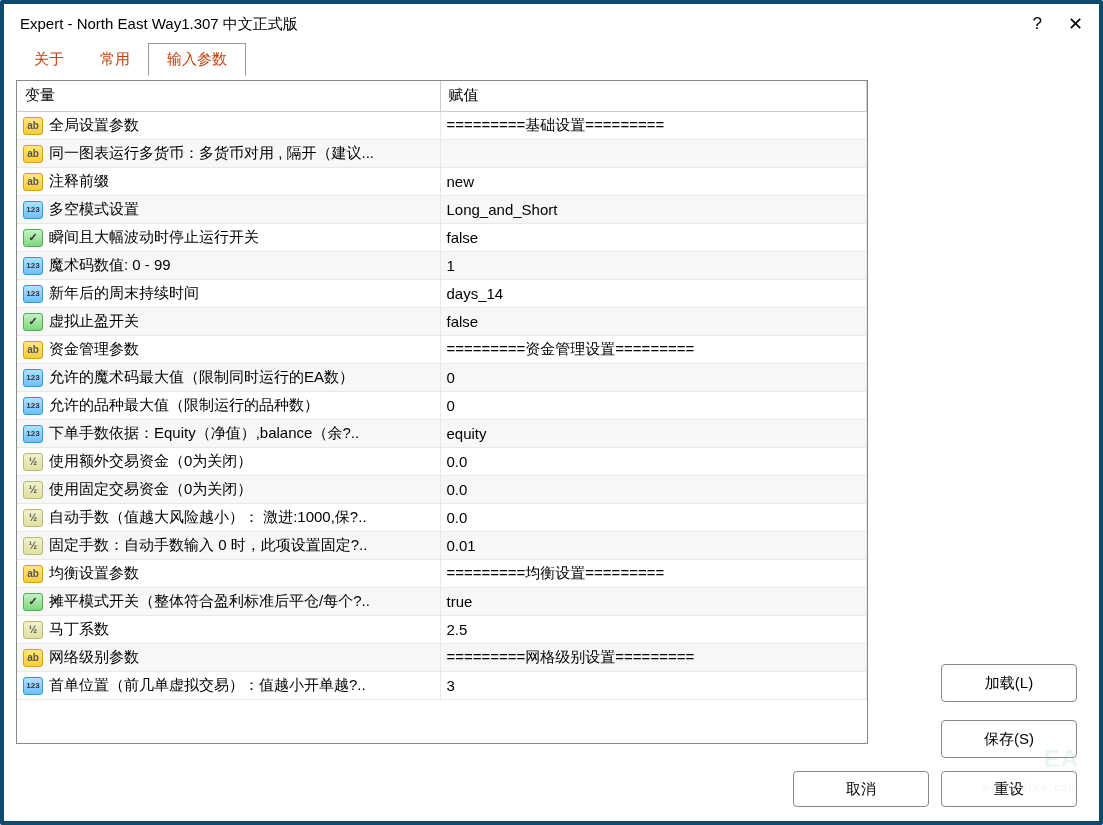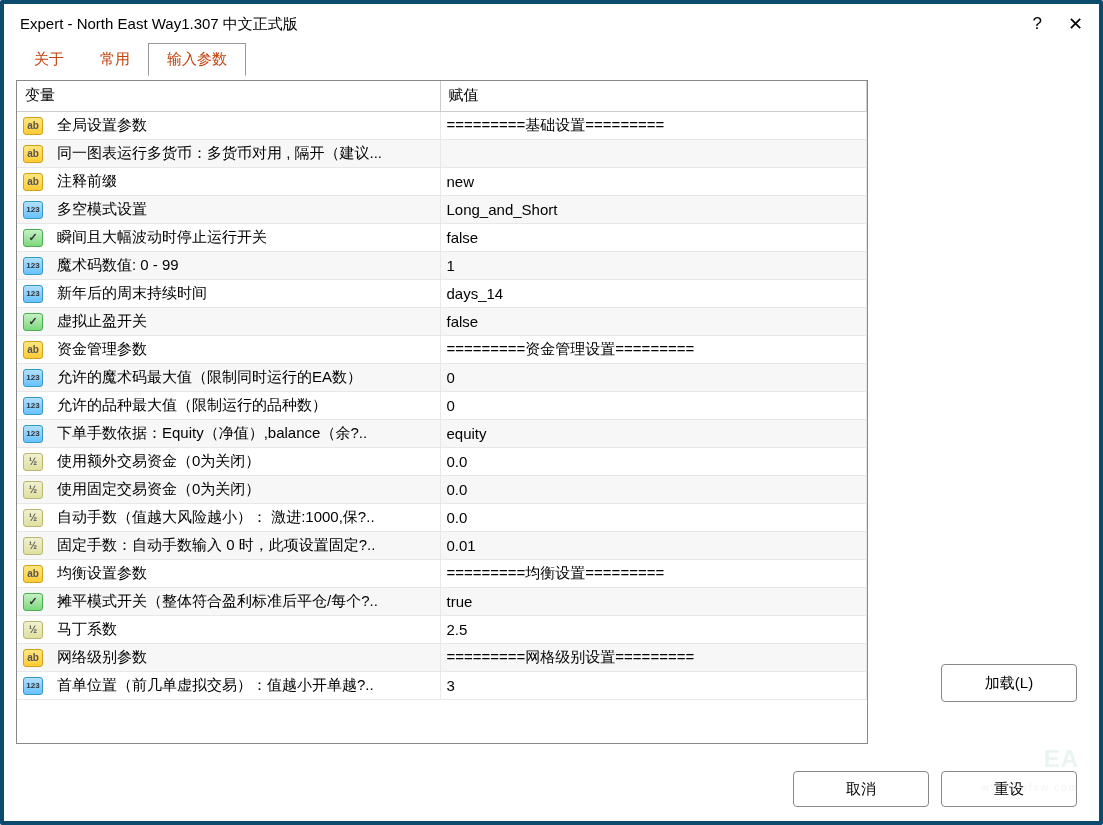--- a/index.html
+++ b/index.html
@@ -15,21 +15,21 @@
 .tab.active { background: #fff; border: 1px solid #999; border-bottom: 1px solid #fff; position: relative; top: 1px; }
 .content-area { padding: 4px 12px 12px 12px; }
 .table-wrapper { border: 1px solid #888; height: 664px; overflow: hidden; }
 .grid-table { width: 100%; border-collapse: collapse; table-layout: fixed; }
 .grid-table th { text-align: left; font-weight: normal; padding: 5px 8px 6px 8px; font-size: 15px; border-right: 1px solid #ccc; border-bottom: 1px solid #ccc; background: #fff; margin-left: 23px; }
 .grid-table td { padding: 4px 6px 4px 6px; font-size: 15px; border-right: 1px solid #e8e8e8; border-bottom: 1px solid #e8e8e8; white-space: nowrap; overflow: hidden; text-overflow: ellipsis; }
 .grid-table tr:nth-child(even) td { background: #f7f7f7; }
 .grid-table tr:nth-child(odd) td { background: #fff; }
 .col-var { width: 423px; }
 .col-val { }
-.var-cell { display: flex; align-items: center; gap: 14px; }
+.var-cell { display: flex; align-items: center; gap: 6px; }
 .icon { width: 20px; height: 18px; flex-shrink: 0; display: inline-flex; align-items: center; justify-content: center; border-radius: 3px; font-size: 10px; font-weight: bold; font-family: Arial, sans-serif; }
 .icon-ab { background: linear-gradient(#ffe680, #ffcc33); border: 1px solid #d4a017; color: #555; }
 .icon-ab::after { content: "ab"; }
 .icon-123 { background: linear-gradient(#b3e0ff, #66c2ff); border: 1px solid #3399cc; color: #333; }
 .icon-123::after { content: "123"; font-size: 8px; }
 .icon-bool { background: linear-gradient(#c6f0c6, #7ed87e); border: 1px solid #4caf50; color: #333; }
 .icon-bool::after { content: "✓"; font-size: 11px; }
 .icon-v2 { background: linear-gradient(#f0f0d0, #e0e0a0); border: 1px solid #b8b870; color: #555; }
 .icon-v2::after { content: "½"; font-size: 10px; }
 .side-buttons { position: absolute; right: 22px; top: 660px; display: flex; flex-direction: column; gap: 18px; }
@@ -270,20 +270,21 @@
                 </tbody>
             </table>
           </div>
         </div>
       </div>
     </div>
   </div>
 
   <div class="side-buttons">
     <button class="side-btn">加载(L)</button>
+    <button class="side-btn">保存(S)</button>
   </div>
 
   <div class="bottom-buttons">
     <button class="bottom-btn">取消</button>
     <button class="bottom-btn">重设</button>
   </div>
 
   <div class="watermark">EA</div>
   <div class="watermark-sub">www.eafxw.com</div>
 </div>

